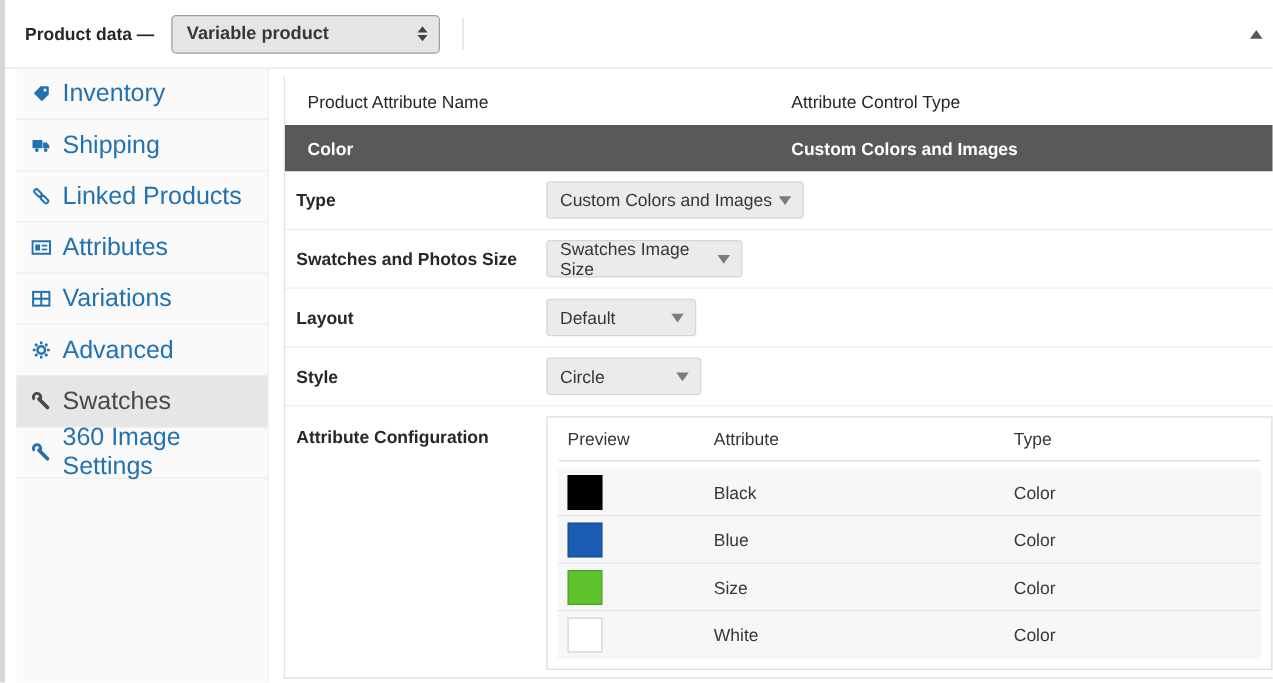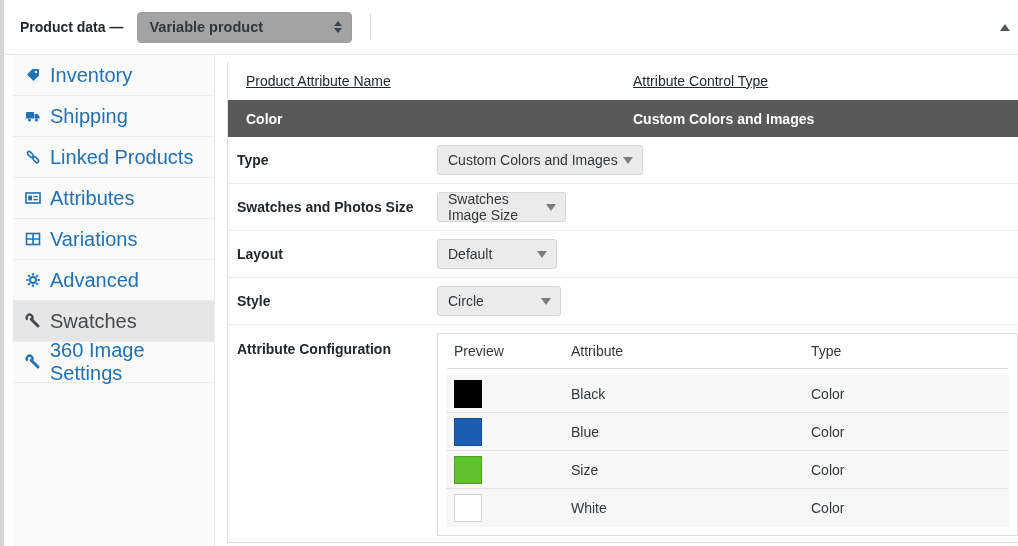--- a/index.html
+++ b/index.html
@@ -6,21 +6,21 @@
   html,body { width:1018px; height:546px; overflow:hidden; background:#fff;
     font-family:"Liberation Sans","DejaVu Sans",sans-serif; font-size:14px; color:#23282d; }
 
   .page-edge { position:absolute; left:0; top:0; bottom:0; width:4px; background:#d7d7d7; }
   .panel { position:absolute; left:4px; top:0; right:0; bottom:0; background:#fff; display:flex; flex-direction:column; }
 
   
   .panel-header { height:55px; flex:0 0 55px; border-bottom:1px solid #e5e5e5;
     display:flex; align-items:center; padding-left:16px; position:relative; }
   .panel-title { font-weight:bold; font-size:14px; color:#23282d; white-space:nowrap; }
-  .type-select { margin-left:14px; height:31px; width:215px; background:#a3a3a3;
+  .type-select { margin-left:14px; height:31px; width:215px; background:#e5e5e5;
     border:1px solid #98a0a6; border-radius:4px; display:flex; align-items:center;
     justify-content:space-between; padding:0 9px 0 11px; font-weight:700; font-size:14.5px;
     color:#32373c; cursor:pointer; }
   .stepper { display:flex; flex-direction:column; gap:2px; }
   .stepper .up    { width:0; height:0; border-left:4px solid transparent; border-right:4px solid transparent; border-bottom:5px solid #3c434a; }
   .stepper .down  { width:0; height:0; border-left:4px solid transparent; border-right:4px solid transparent; border-top:5px solid #3c434a; }
   .header-sep { width:1px; height:26px; background:#ddd; margin-left:18px; }
   .panel-toggle { position:absolute; right:8px; top:24px; width:0; height:0; cursor:pointer;
     border-left:5px solid transparent; border-right:5px solid transparent; border-bottom:7px solid #50575e; }
 
@@ -37,31 +37,31 @@
   .tab.active { background:#e6e6e6; color:#45494d; }
 
   
   .content { flex:1; min-width:0; background:#fff; }
   .attrs { margin:6px 0 0 12px; height:482px; border-left:1px solid #e0e0e0; border-bottom:1px solid #dcdcde; display:flex; flex-direction:column; }
 
   .cols { display:flex; align-items:center; }
   .col1 { margin-left:18px; width:387px; }
   .col2 { flex:1; }
 
-  .attrs-head { height:39px; flex:0 0 39px; color:#23282d;text-decoration:underline; }
+  .attrs-head { height:39px; flex:0 0 39px; color:#23282d; }
   .dark-bar { height:37px; flex:0 0 37px; background:#595959; color:#fff; font-weight:bold; }
 
   .form-row { display:flex; align-items:center; height:47px; flex:0 0 47px; border-bottom:1px solid #ececec; }
   .form-label { margin-left:9px; width:200px; flex:0 0 200px; font-weight:bold; color:#23282d; }
   .dd { height:30px; background:#ebebeb; border:1px solid #d6d6d6; border-radius:3px;
     display:flex; align-items:center; justify-content:space-between; padding:0 9px 0 10px;
     color:#32373c; cursor:pointer; }
   .dd .caret { width:0; height:0; border-left:5px solid transparent; border-right:5px solid transparent; border-top:7px solid #7c7c7c; }
   .dd-type   { width:206px; }
-  .dd-size   { width:129px; }
+  .dd-size   { width:157px; }
   .dd-layout { width:120px; }
   .dd-style  { width:124px; }
 
   .config-row { flex:1; display:flex; align-items:flex-start; border-bottom:none; height:auto; }
   .config-row .form-label { margin-top:16px; }
   .config-table { margin-top:8px; width:660px; border:1px solid #dcdcde; background:#fff; }
   .ct-head { height:34px; display:flex; align-items:center; color:#32373c; }
   .ct-c1 { margin-left:16px; width:117px; }
   .ct-c2 { width:240px; }
   .ct-c3 { flex:1; }

